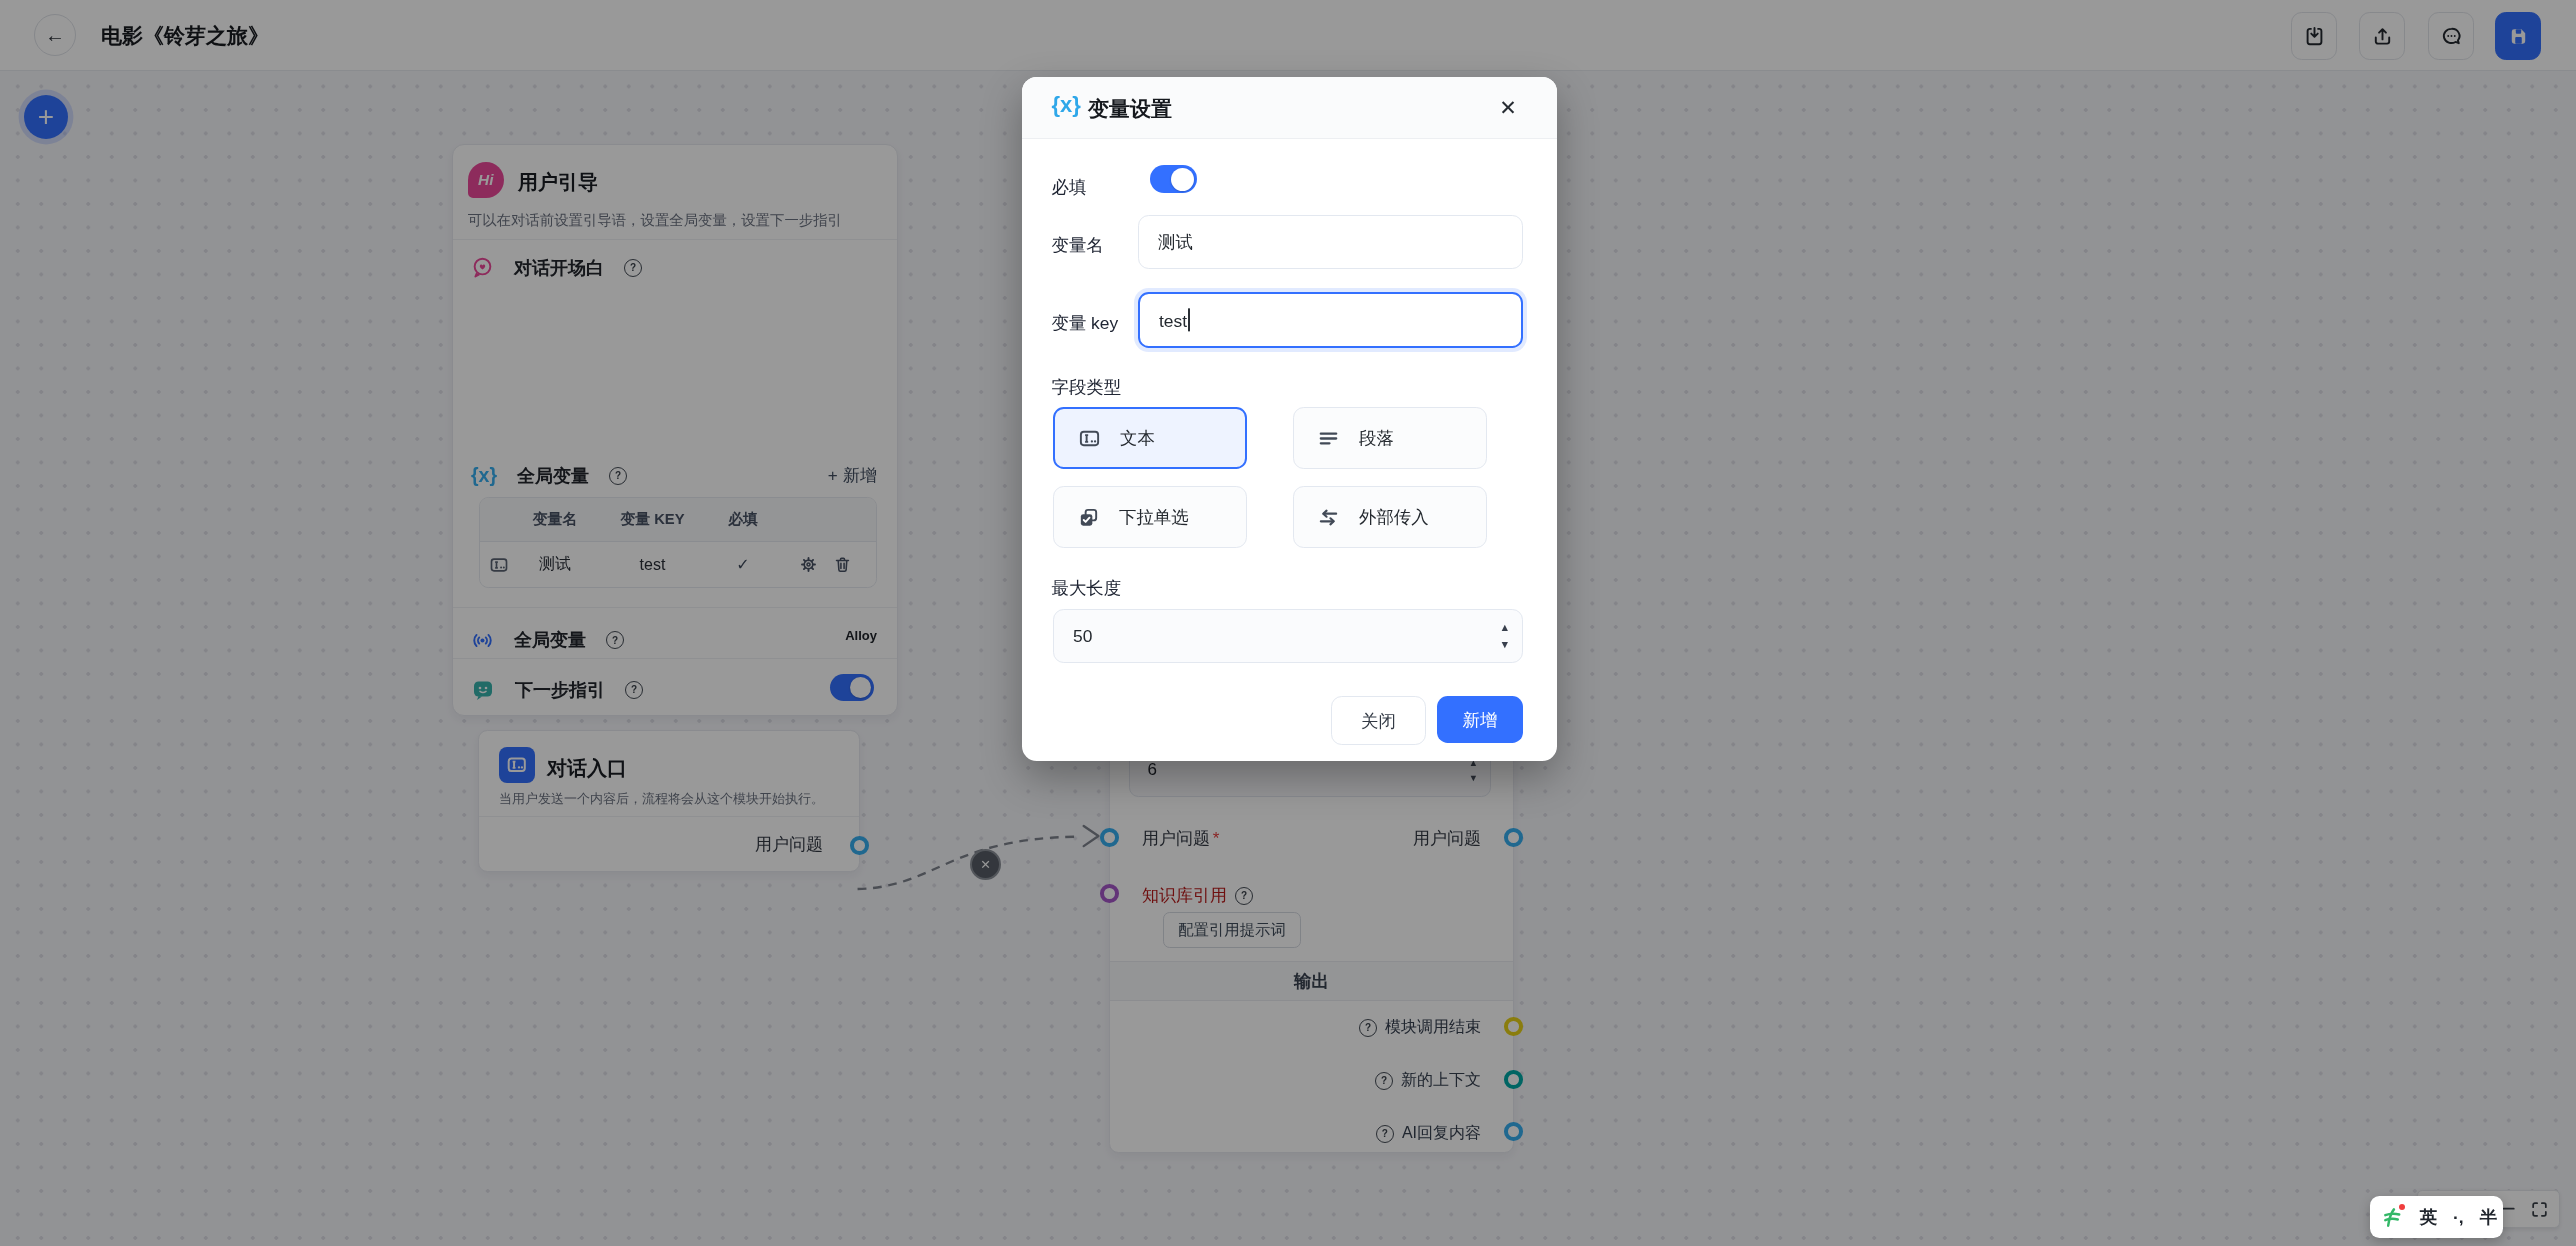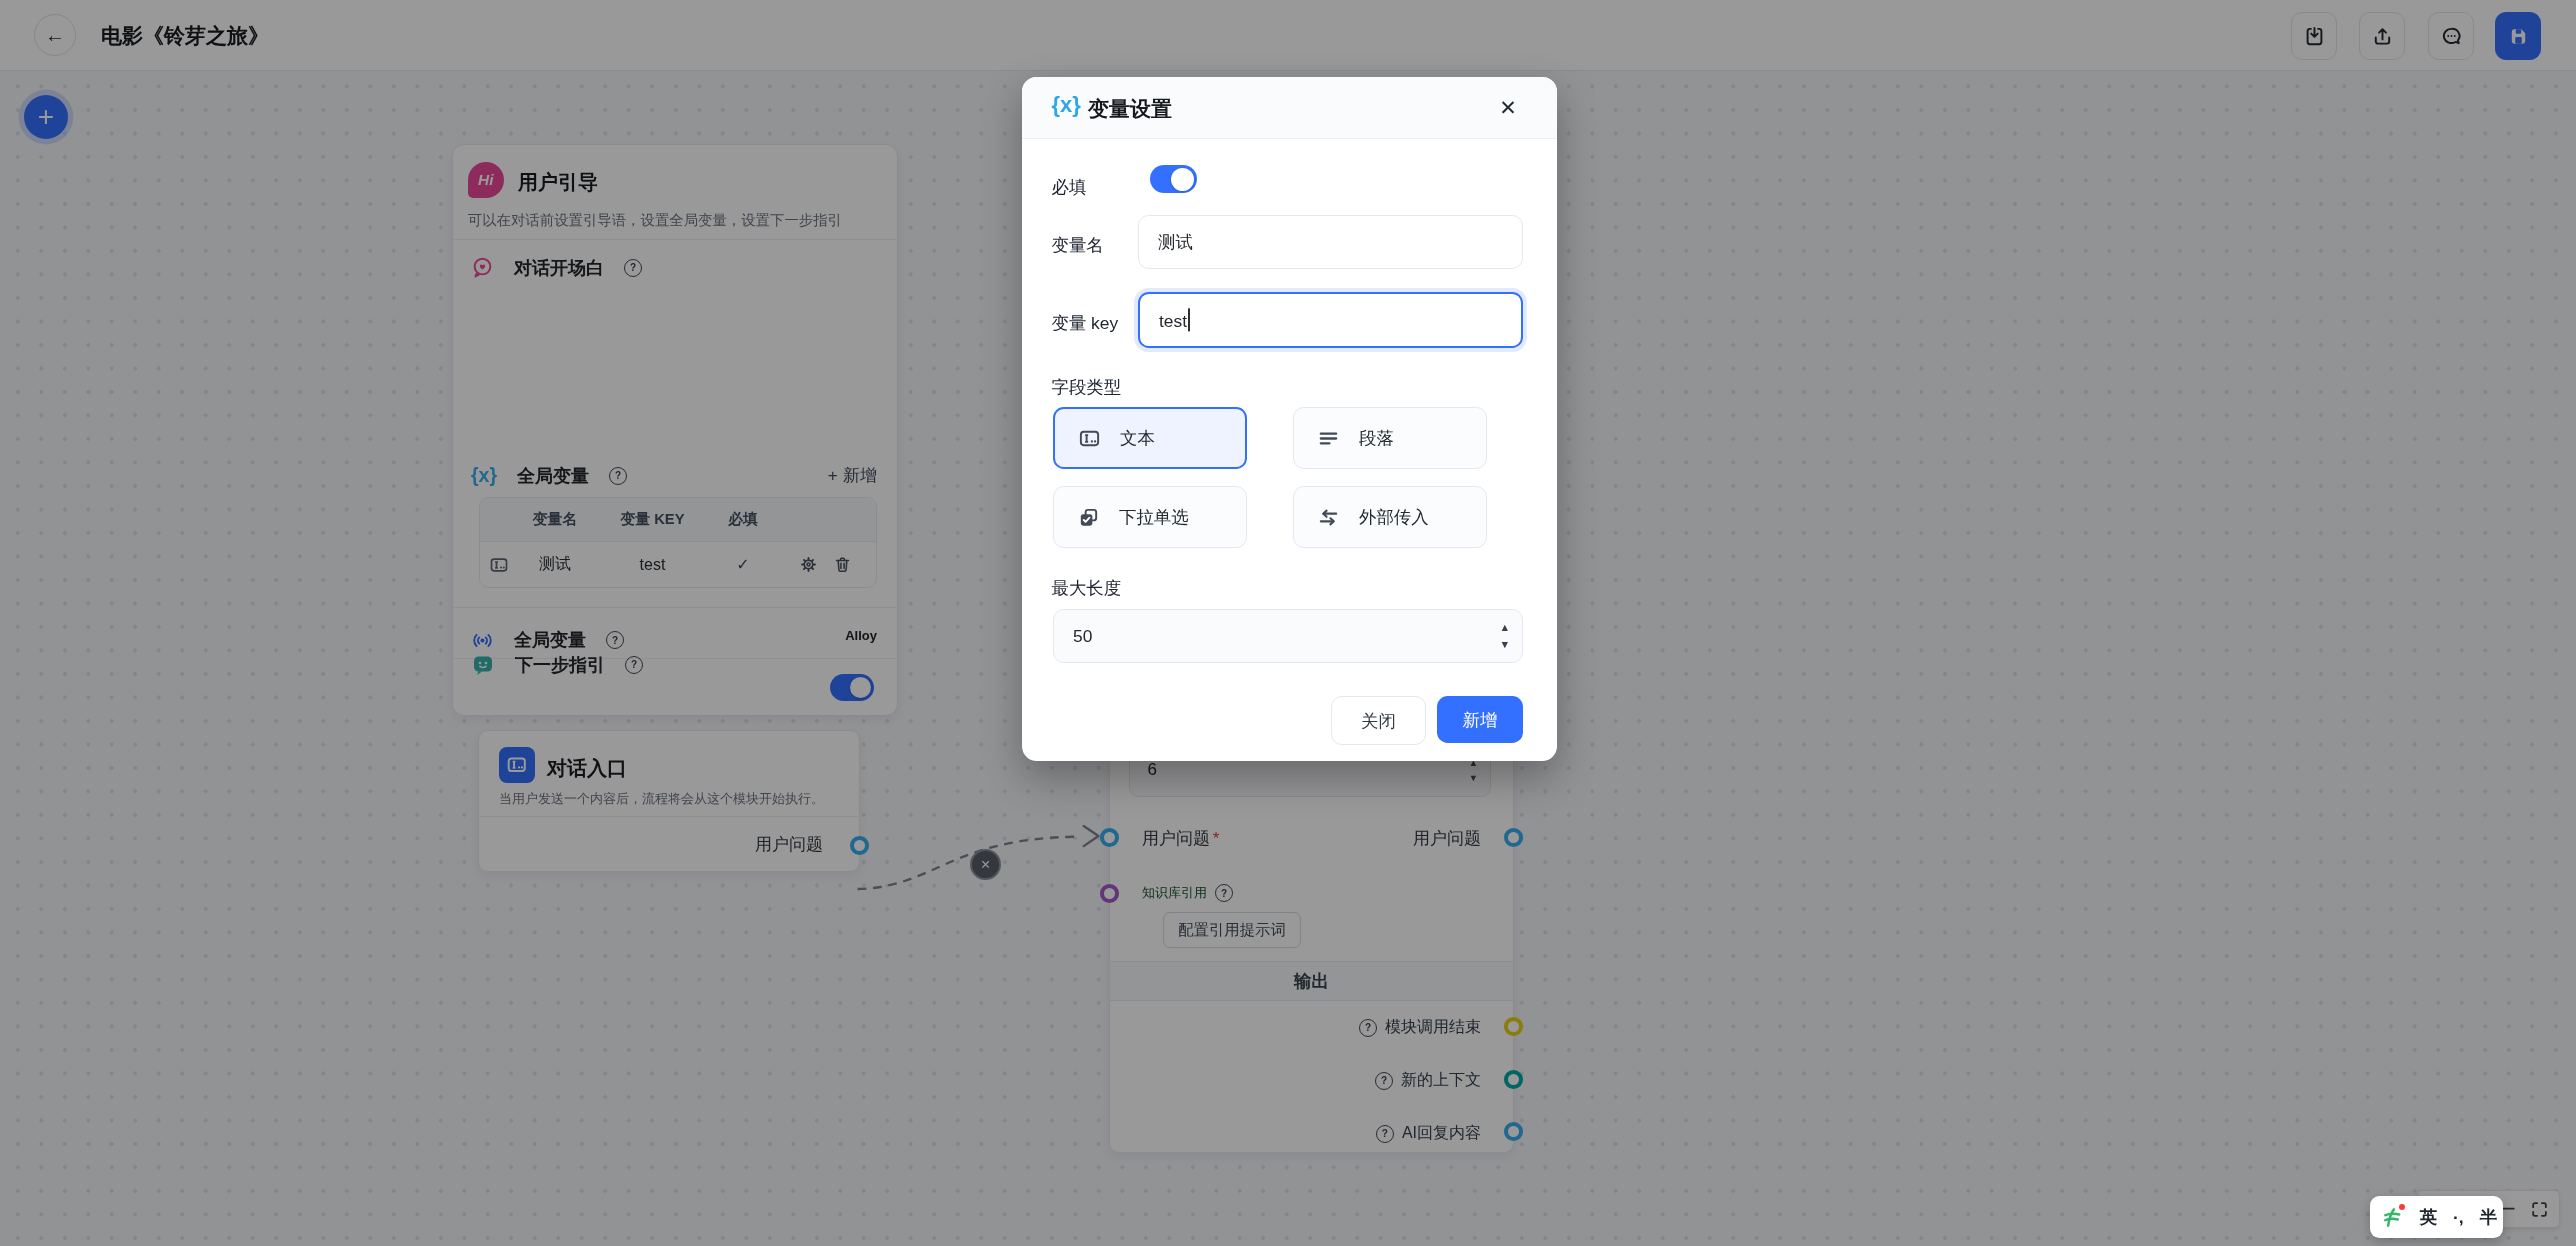--- a/index.html
+++ b/index.html
@@ -45,21 +45,21 @@
   #var-table{left:26px;top:352px;width:398px;border:1.3px solid #e7eaf0;border-radius:9.4px;overflow:hidden;box-sizing:border-box;}
   #var-table .thead{height:43px;background:#f7f8fa;border-bottom:1.3px solid #e7eaf0;font-size:14.8px;font-weight:700;color:#485264;}
   #var-table .trow{height:45px;background:#fff;font-size:16px;color:#2a2f38;}
   .c1{width:38px;justify-content:center;display:flex;}
   .c2{width:74px;text-align:center;}
   .c3{width:121px;text-align:center;}
   .c4{width:60px;text-align:center;}
   .c5{flex:1;display:flex;justify-content:flex-end;gap:14.8px;padding-right:24px;}
   #tts-row{left:18px;top:478px;height:34px;}
   #tts-value{right:20px;top:483px;font-size:13px;font-weight:700;color:#20242b;}
-  #next-row{left:18px;top:504px;height:31px;}
+  #next-row{left:18px;top:529px;height:31px;}
   #next-toggle{right:23px;top:529px;width:44px;height:27px;}
   #next-toggle .knob{width:21.5px;height:21.5px;top:2.7px;right:2.7px;}
   
   #entry{left:478px;top:730px;width:380px;height:140px;border-radius:9.4px;}
   #entry-icon{left:20px;top:16px;width:36px;height:36px;border-radius:8px;background:#3370ff;justify-content:center;}
   #entry-title{left:68px;top:23.5px;font-size:20px;font-weight:700;color:#191d23;}
   #entry-desc{left:20px;top:59px;font-size:13px;color:#6b7280;}
   #entry .divider{top:85px;}
   #entry-out{right:36px;top:102px;font-size:17px;color:#333944;}
   #entry-ring{right:-10px;top:105px;}
@@ -272,21 +272,21 @@
   <div id="chat-in-ring" class="abs ring" style="border-color: rgb(54, 173, 239);"></div>
   <div id="chat-in-label" class="abs flex">
     <span>用户问题</span>
     <span class="star">*</span>
   </div>
   <div id="chat-out-label" class="abs">用户问题</div>
   <div id="chat-out-ring" class="abs ring" style="border-color: rgb(54, 173, 239);"></div>
 
   <div id="chat-quote-ring" class="abs ring" style="border-color: rgb(165, 88, 201);"></div>
   <div id="chat-quote-row" class="abs flex">
-    <span style="font-size:13px;color:#14532d;">知识库引用</span>
+    <span style="font-size:17px;color:#b91c1c;">知识库引用</span>
     <span class="qm">?</span>
   </div>
   <div id="chat-quote-btn" class="abs flex">
     <span>配置引用提示词</span>
   </div>
 
   <div id="chat-band" class="abs flex">
     <span>输出</span>
   </div>
 

